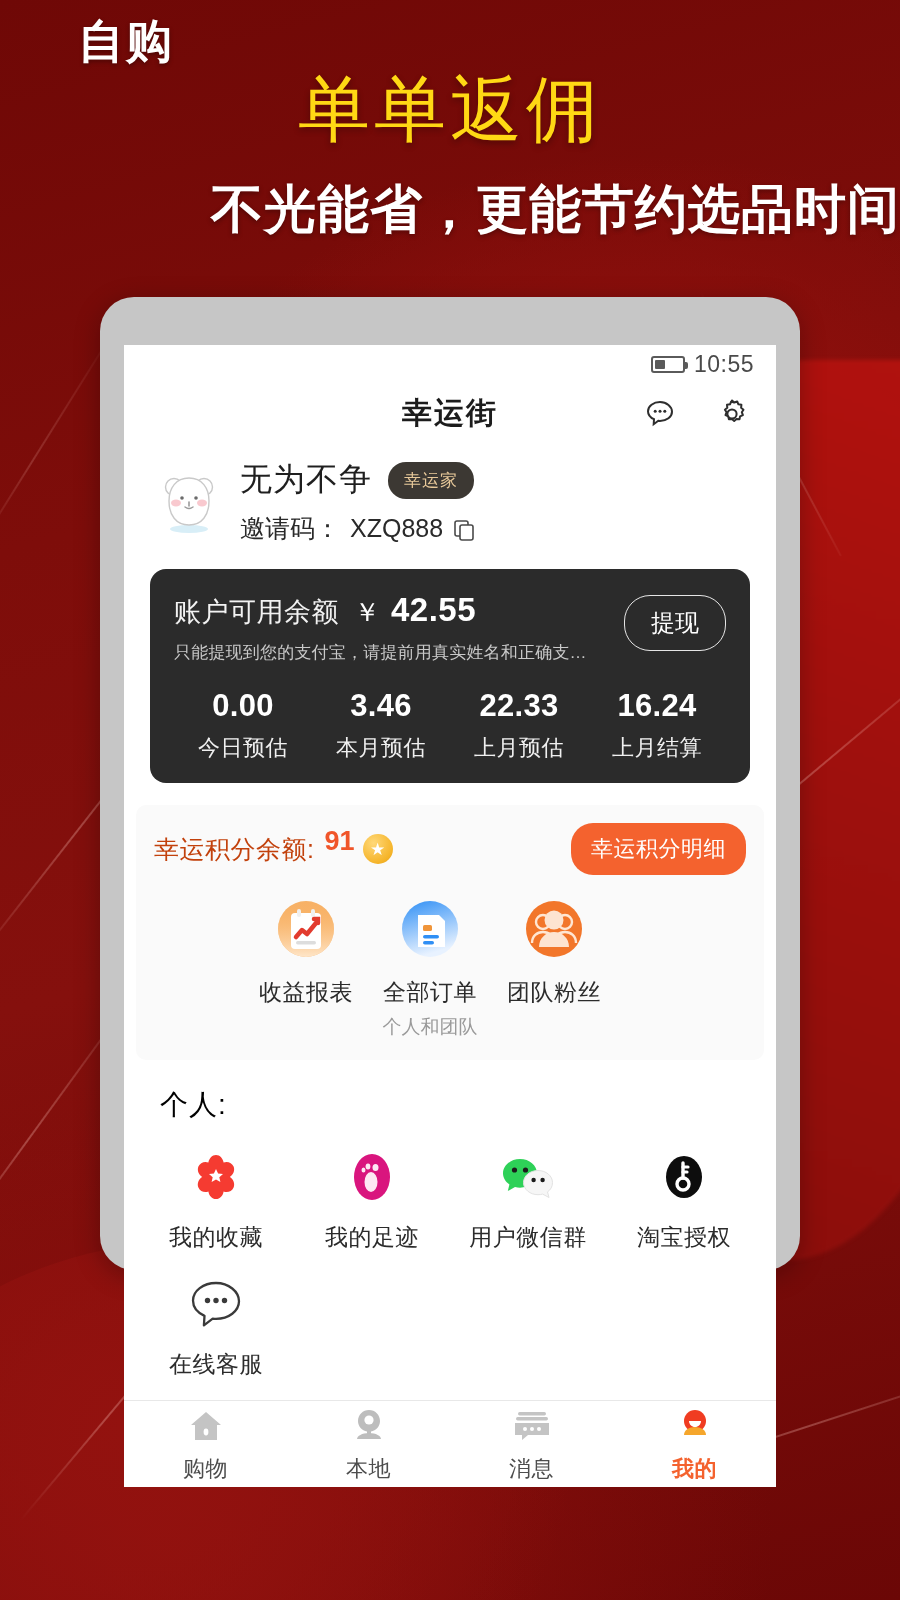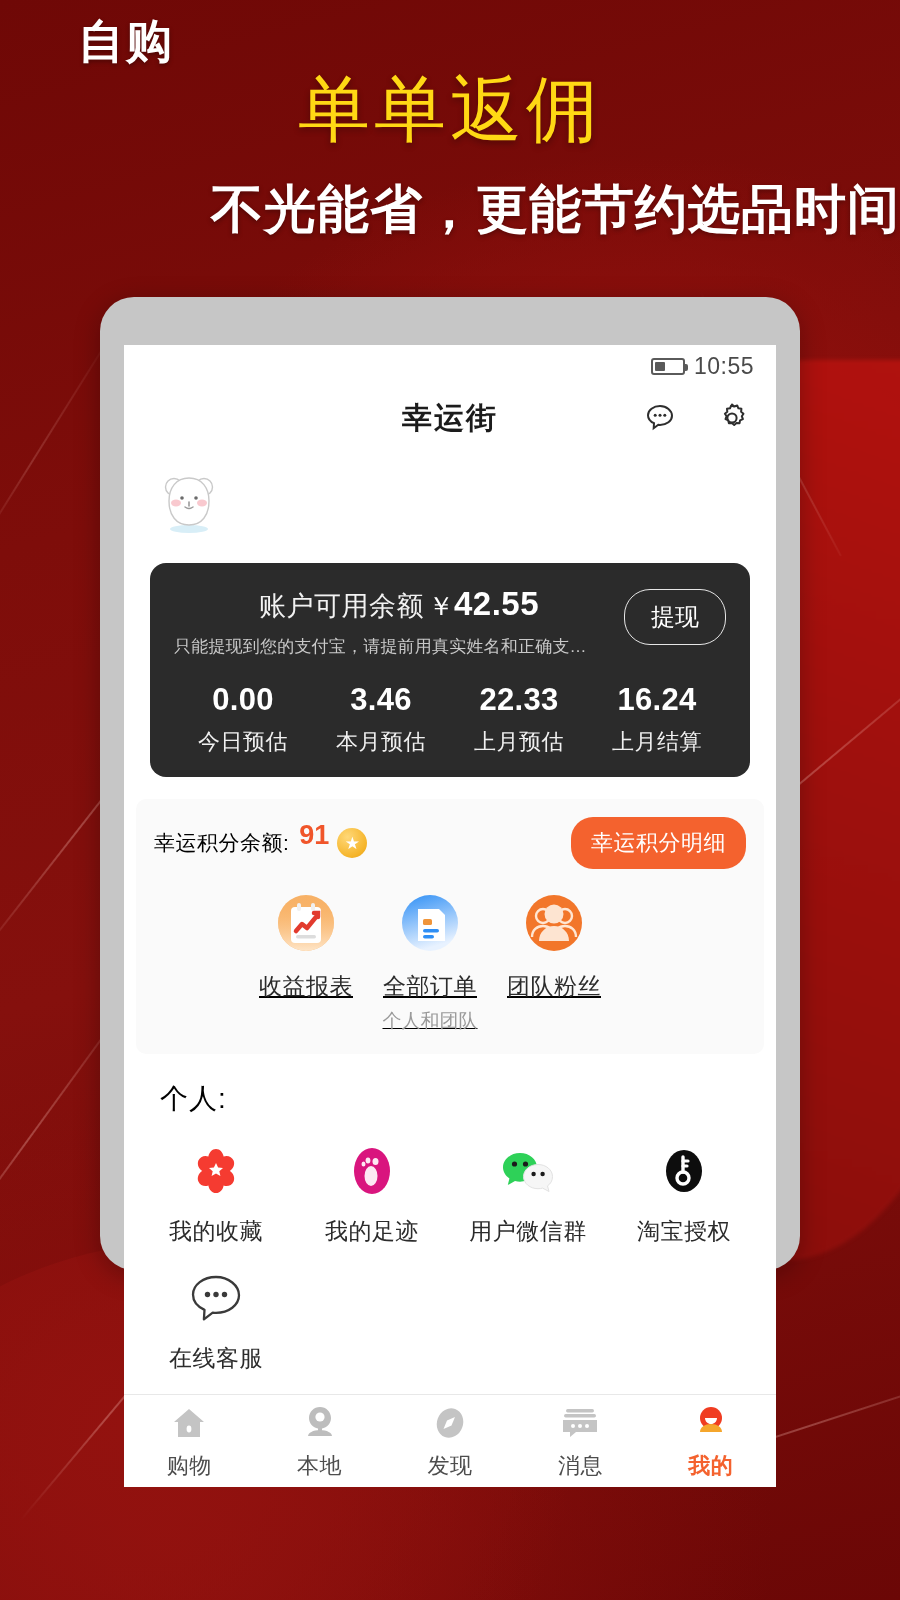--- a/index.html
+++ b/index.html
@@ -154,21 +154,21 @@
   
   .balcard {
     margin: 14px 26px 0 26px;
     background: #2b2b2b;
     border-radius: 16px;
     padding: 22px 24px 20px 24px;
     color: #fff;
   }
   .bal-top { display: flex; align-items: flex-start; }
   .bal-left { flex: 1; }
-  .bal-title-row { display: flex; align-items: baseline; gap: 0; justify-content: center; }
+  .bal-title-row { display: flex; align-items: baseline; gap: 11px; }
   .bal-label { font-size: 27px; color: #f2f2f2; letter-spacing: .5px; }
   .bal-yen { font-size: 26px; color: #fff; margin-left: 4px; }
   .bal-amt { font-size: 33px; font-weight: 700; color: #fff; letter-spacing: .5px; }
   .bal-note { font-size: 17px; color: #c9c9c9; margin-top: 11px; letter-spacing: .2px; }
   .withdraw-btn {
     border: 1.6px solid #e6e6e6; color: #fff; background: transparent;
     border-radius: 26px; font-size: 24px; padding: 11px 26px;
     font-family: inherit; white-space: nowrap; margin-top: 4px;
   }
   .bal-stats { display: flex; margin-top: 24px; }
@@ -177,35 +177,35 @@
   .stat-l { font-size: 22px; color: #f0f0f0; margin-top: 9px; letter-spacing: .5px; }
 
   
   .points-wrap { position: relative; margin-top: 22px; padding: 0 4px; }
   .points-panel {
     position: absolute; left: 12px; right: 12px; top: 0; bottom: 0;
     background: #fafafa; border-radius: 10px;
   }
   .points-inner { position: relative; padding: 18px 26px 14px 26px; }
   .points-row { display: flex; align-items: center; }
-  .points-label { font-size: 21px; color: #000000; letter-spacing: .5px; }
+  .points-label { font-size: 25px; color: #c2410c; letter-spacing: .5px; }
   .points-val { font-size: 27px; font-weight: 700; color: #f0552a; margin: 0 8px 15px 10px; }
   .coin {
     width: 30px; height: 30px; border-radius: 50%;
     background: radial-gradient(circle at 35% 30%, #ffd878 0%, #f5b429 70%, #e09b17 100%);
     display: flex; align-items: center; justify-content: center;
     color: #fff; font-size: 17px; line-height: 1;
   }
   .points-btn {
     margin-left: auto;
     background: #f4622e; color: #fff; border: none;
     border-radius: 22px; font-size: 22px; padding: 11px 20px;
     font-family: inherit; letter-spacing: .5px;
   }
-  .quick-row { display: flex; padding: 18px 0 6px 90px; text-decoration: underline; }
+  .quick-row { display: flex; padding: 18px 0 6px 90px; }
   .quick { width: 124px; text-align: center; }
   .q-ic { width: 72px; height: 72px; margin: 0 auto; }
   .q-lb { font-size: 23px; color: #2b2b2b; margin-top: 12px; letter-spacing: .5px; }
   .q-sb { font-size: 19px; color: #9a9a9a; margin-top: 6px; }
 
   
   .personal { padding: 26px 0 0 0; }
   .p-title { font-size: 28px; font-weight: 500; color: #000000; padding-left: 36px; letter-spacing: 1px; }
   .grid { display: flex; flex-wrap: wrap; padding: 22px 14px 0 14px; }
   .cell { width: 25%; text-align: center; margin-bottom: 20px; }
@@ -281,20 +281,36 @@
             <circle cx="20" cy="20" r="8.5" fill="#fff" stroke="#c9c9c9" stroke-width="1.4"></circle>
             <circle cx="50" cy="20" r="8.5" fill="#fff" stroke="#c9c9c9" stroke-width="1.4"></circle>
             <path d="M35 11c-13 0-20 10-20 23 0 14 7 24 20 24s20-10 20-24c0-13-7-23-20-23z" fill="#fff" stroke="#c9c9c9" stroke-width="1.4"></path>
             <ellipse cx="22" cy="36" rx="5" ry="3.4" fill="#f9c9cf"></ellipse>
             <ellipse cx="48" cy="36" rx="5" ry="3.4" fill="#f9c9cf"></ellipse>
             <circle cx="28" cy="31" r="1.8" fill="#6b6b6b"></circle>
             <circle cx="42" cy="31" r="1.8" fill="#6b6b6b"></circle>
             <path d="M35 35v4" stroke="#9a9a9a" stroke-width="1.6" stroke-linecap="round"></path>
             <path d="M31 40q4 3 8 0" stroke="#9a9a9a" stroke-width="1.4" fill="none" stroke-linecap="round"></path>
           </svg>
+        </div>
+        <div class="pinfo">
+          <div class="prow1">
+            <span class="uname">无为不争</span>
+            <span class="badge-lucky">幸运家</span>
+          </div>
+          <div class="prow2">
+            <span>邀请码：</span>
+            <span>XZQ888</span>
+            <span class="copy-ic">
+              <svg width="22" height="22" viewBox="0 0 22 22">
+                <rect x="2" y="2" width="13" height="15" rx="2" fill="none" stroke="#4a4a4a" stroke-width="1.6"></rect>
+                <rect x="7" y="6" width="13" height="15" rx="2" fill="#fff" stroke="#4a4a4a" stroke-width="1.6"></rect>
+              </svg>
+            </span>
+          </div>
         </div>
       </div>
 
       <div class="balcard">
         <div class="bal-top">
           <div class="bal-left">
             <div class="bal-title-row">
               <span class="bal-label">账户可用余额</span>
               <span class="bal-yen">￥</span>
               <span class="bal-amt">42.55</span>
@@ -481,29 +497,20 @@
             <svg width="40" height="40" viewBox="0 0 40 40">
               <path d="M20 4c-6.1 0-11 4.9-11 11 0 5.5 4 9.4 9 10.6v2.4h4v-2.4c5-1.2 9-5.1 9-10.6 0-6.1-4.9-11-11-11z" fill="#bdbdbd"></path>
               <circle cx="20" cy="14" r="4.6" fill="#ffffff"></circle>
               <path d="M20 27c-7 0-12 3-12 6h24c0-3-5-6-12-6z" fill="#bdbdbd"></path>
             </svg>
           </div>
           <div class="tab-lb">本地</div>
         </div>
         <div class="tab">
           <div class="tab-ic">
-            <svg width="40" height="40" viewBox="0 0 40 40">
-              <ellipse cx="20" cy="20" rx="13" ry="15" fill="#c4c4c4" transform="rotate(20 20 20)"></ellipse>
-              <path d="M25 14l-3.5 8.5L13.5 26l3.5-8.5z" fill="#ffffff"></path>
-            </svg>
-          </div>
-          <div class="tab-lb">发现</div>
-        </div>
-        <div class="tab">
-          <div class="tab-ic">
             <svg width="42" height="40" viewBox="0 0 42 40">
               <rect x="7" y="6" width="28" height="3.4" rx="1.7" fill="#c4c4c4"></rect>
               <rect x="5" y="11" width="32" height="3.4" rx="1.7" fill="#c4c4c4"></rect>
               <path d="M4 17h34v12H17l-6 5v-5H4z" fill="#c4c4c4"></path>
               <circle cx="14" cy="23" r="2" fill="#ffffff"></circle>
               <circle cx="21" cy="23" r="2" fill="#ffffff"></circle>
               <circle cx="28" cy="23" r="2" fill="#ffffff"></circle>
             </svg>
           </div>
           <div class="tab-lb">消息</div>

